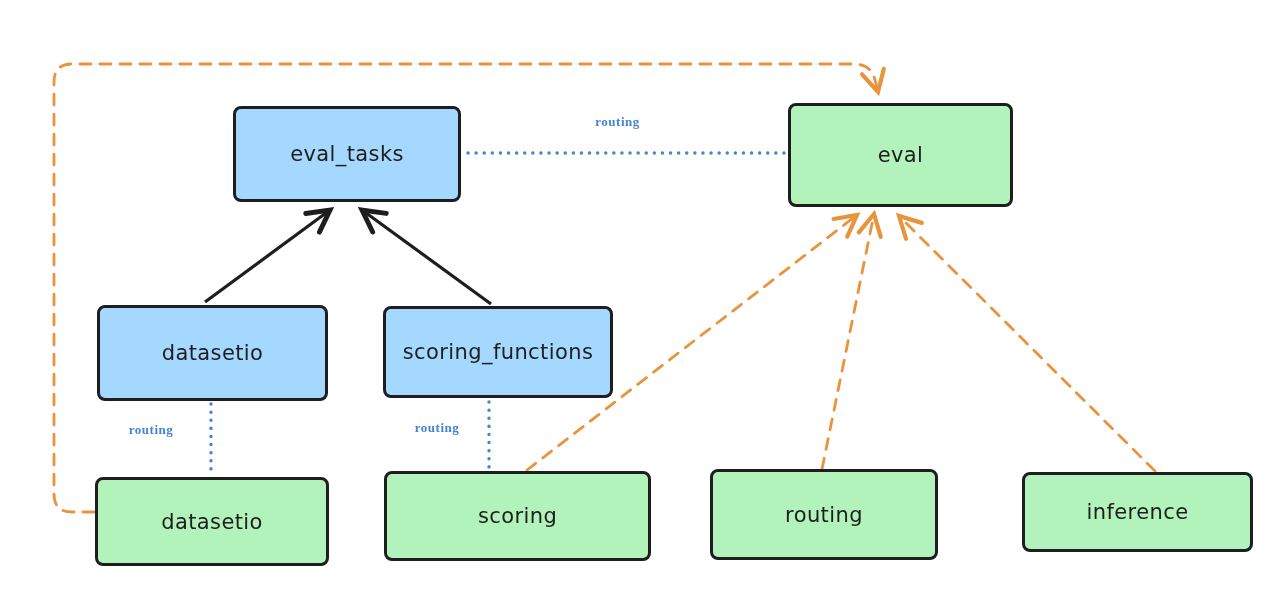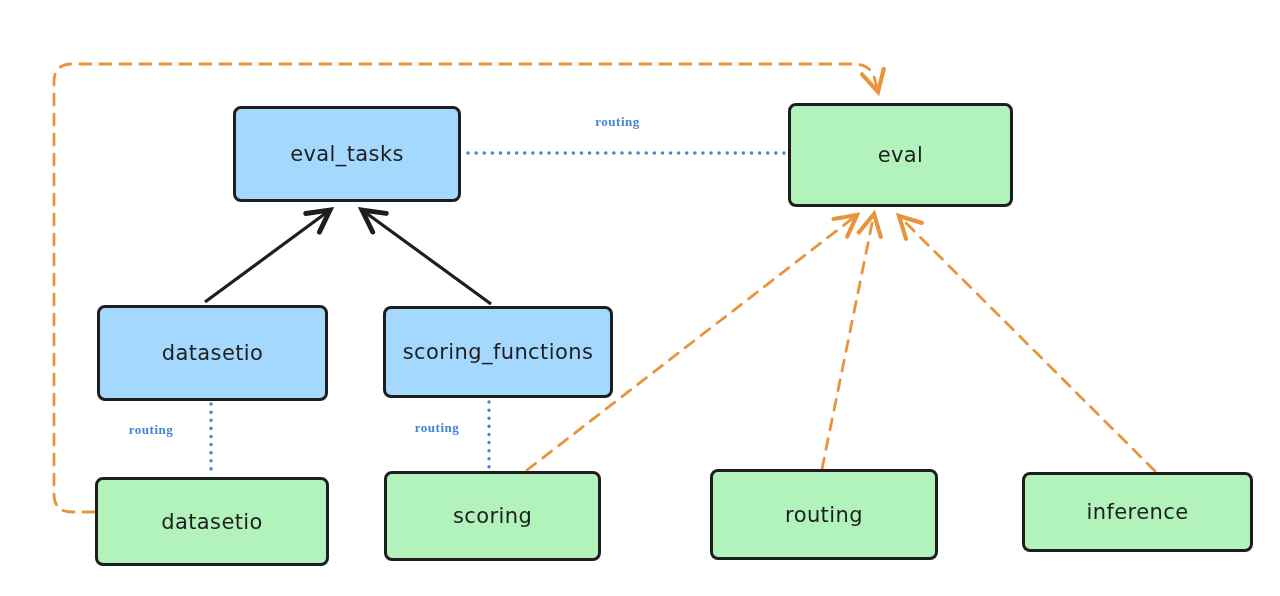--- a/index.html
+++ b/index.html
@@ -93,21 +93,21 @@
   </div>
 
   <div class="node blue" style="left:383px; top:306px; width:230px; height:92px;">
     <span>scoring_functions</span>
   </div>
 
   <div class="node green" style="left:95px; top:477px; width:234px; height:89px;">
     <span>datasetio</span>
   </div>
 
-  <div class="node green" style="left:384px; top:471px; width:217px; height:90px;">
+  <div class="node green" style="left:384px; top:471px; width:267px; height:90px;">
     <span>scoring</span>
   </div>
 
   <div class="node green" style="left:710px; top:469px; width:228px; height:91px;">
     <span>routing</span>
   </div>
 
   <div class="node green" style="left:1022px; top:472px; width:231px; height:80px;">
     <span>inference</span>
   </div>

